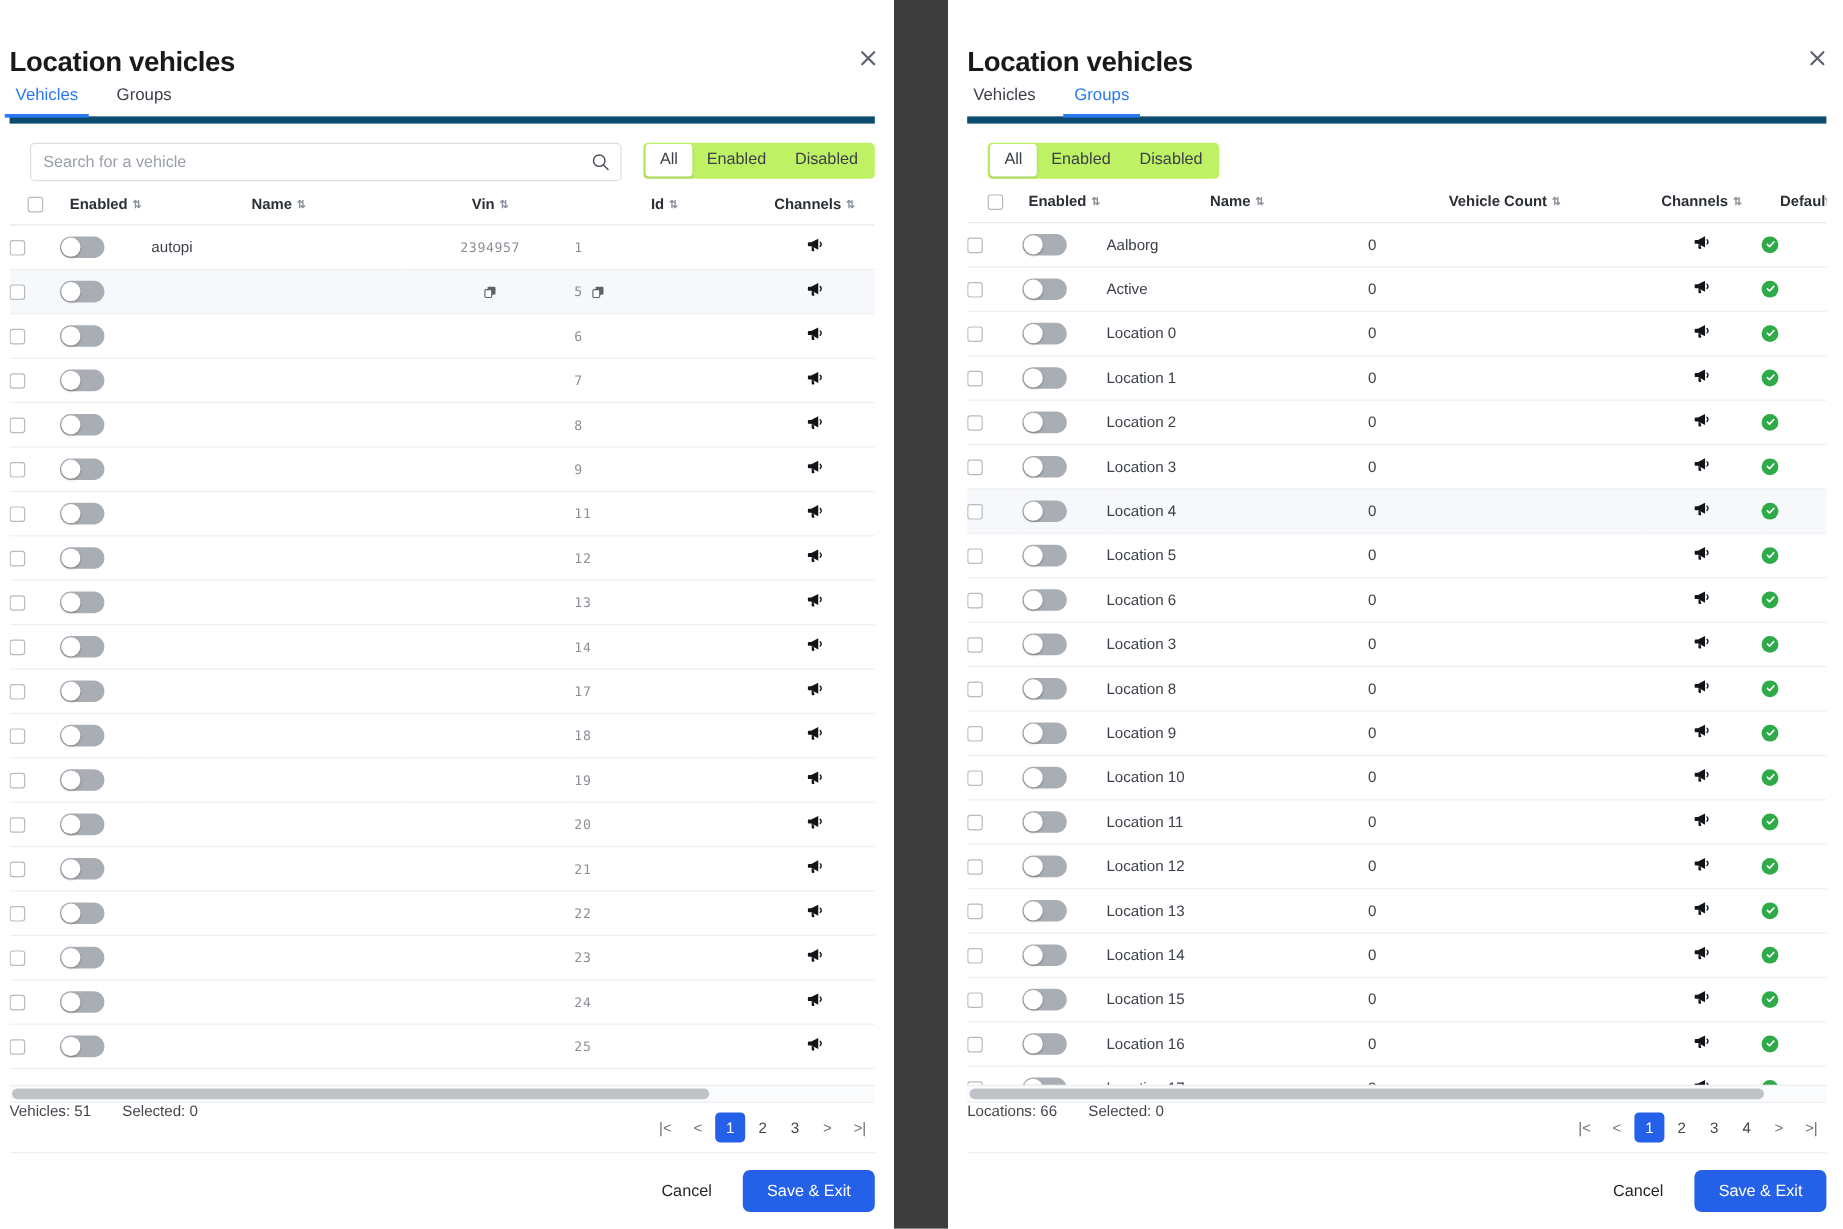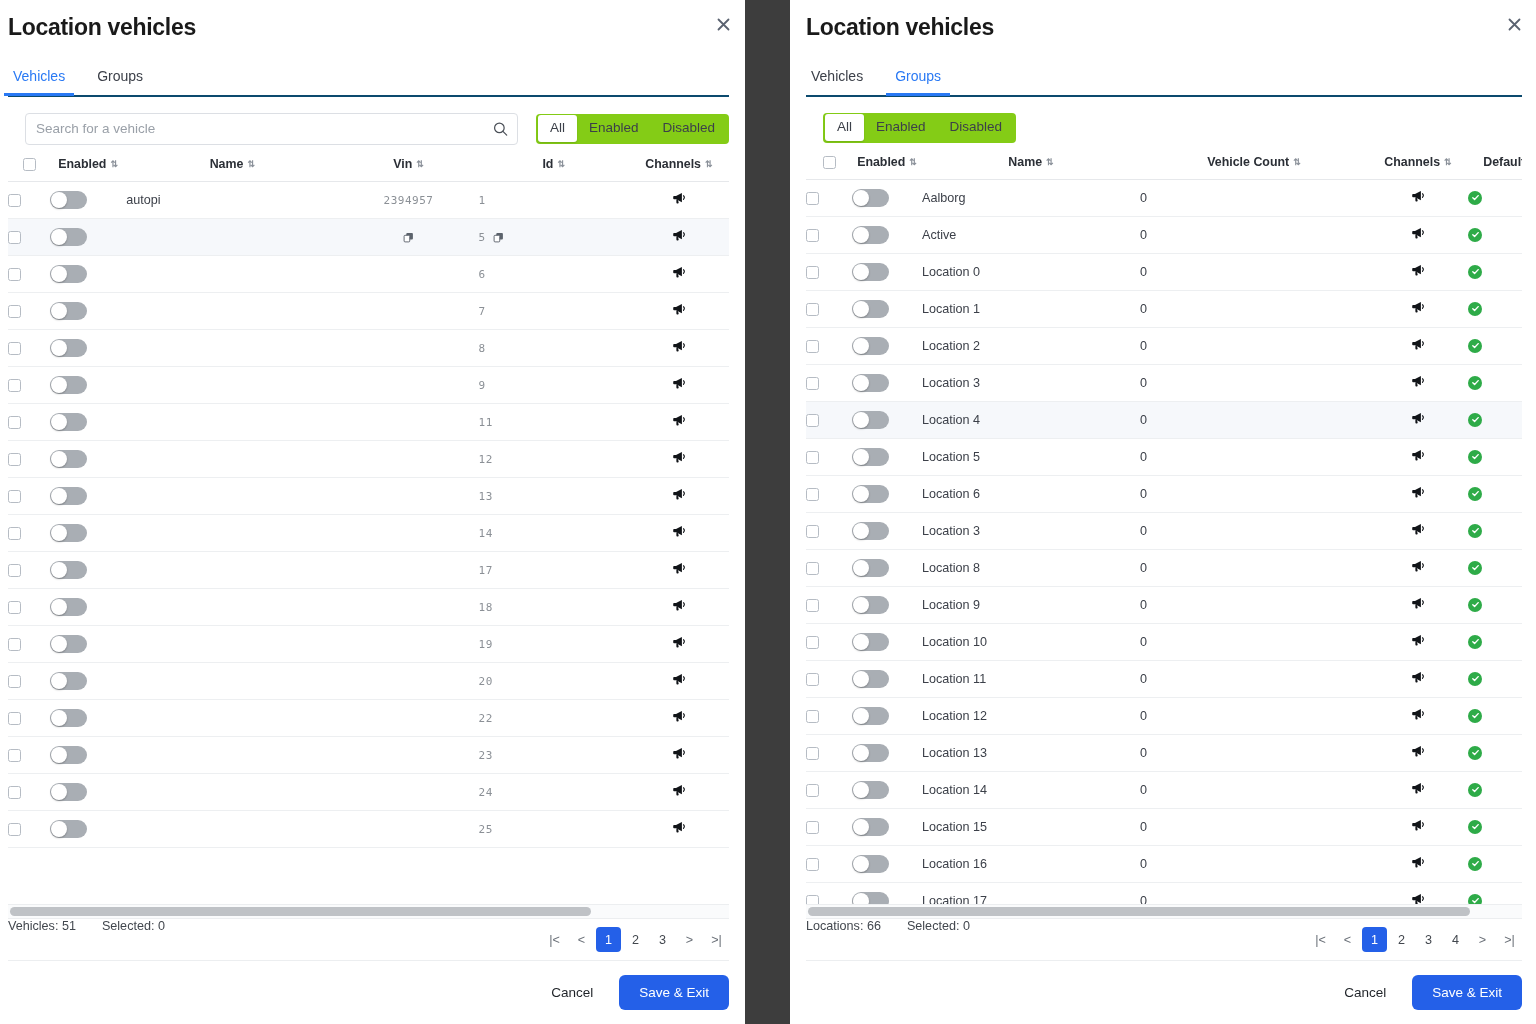--- a/index.html
+++ b/index.html
@@ -22,20 +22,21 @@
   }
   .panel-left  { width: 745px; }
   .divider     { width: 45px; background: #3d3d3d; height: 1024px; flex: 0 0 45px; }
   .panel-right { width: 746px; }
 
   
   .dlg-header {
     position: relative;
     padding: 14px 20px 0 0;
     flex: 0 0 auto;
+    margin-top: 24px;
   }
   .dlg-title {
     font-size: 23px;
     font-weight: bold;
     color: #1a1a1a;
     letter-spacing: -0.3px;
     line-height: 1.2;
   }
   .close-btn {
     position: absolute;
@@ -47,22 +48,21 @@
     color: #5a6270;
     font-size: 17px;
     line-height: 1;
   }
 
   
   .tabs {
     display: flex;
     align-items: flex-start;
     gap: 22px;
-    border-bottom: 2px solid #0c4a6e;
-    margin-top: 22px;
+    border-bottom: 6px solid #0c4a6e;
     flex: 0 0 auto;
   }
   .tab {
     font-size: 14px;
     color: #3c4049;
     padding: 4px 5px 11px 5px;
     cursor: pointer;
     position: relative;
     white-space: nowrap;
   }
@@ -71,21 +71,20 @@
     content: "";
     position: absolute;
     left: -4px; right: -4px; bottom: -1px;
     height: 3px;
     background: #2979f4;
   }
 
   
   .search-row {
     display: flex;
-    align-items: center;
     gap: 18px;
     margin-top: 16px;
     flex: 0 0 auto;
     padding-left: 17px;
   }
   .search-box {
     position: relative;
     flex: 1 1 auto;
     height: 32px;
     border: 1px solid #dcdfe4;
@@ -109,21 +108,21 @@
   .search-icon {
     position: absolute;
     right: 9px; top: 50%;
     transform: translateY(-50%);
     width: 15px; height: 15px;
     color: #4a4f57;
     display: flex; align-items: center; justify-content: center;
   }
   .seg {
     display: flex;
-    background: #84cc16;
+    background: #bef264;
     border-radius: 4px;
     padding: 2px;
     flex: 0 0 auto;
     height: 30px;
     align-items: center;
   }
   .seg-item {
     font-size: 13.5px;
     color: #3c4049;
     padding: 4px 12px;
@@ -579,20 +578,34 @@
                     <path d="M5.0 9.6 L5.0 13.2 A1 1 0 0 0 6.0 14.2 L6.9 14.2 A0.8 0.8 0 0 0 7.6 13.2 L6.9 10.5 Z" fill="currentColor"></path>
                     <path d="M13.1 5.4 A3.0 3.0 0 0 1 13.1 9.6" fill="none" stroke="currentColor" stroke-width="1.2" stroke-linecap="round"></path>
                   </svg>
                 </span></td>
             </tr>
             <tr>
               <td><span class="chk"></span></td>
               <td><span class="toggle"><span class="knob"></span></span></td>
               <td></td>
               <td class="cell-center"></td>
+              <td><span class="mono-num">21</span></td>
+              <td class="cell-center"><span class="megaphone">
+                  <svg width="14" height="14" viewBox="0 0 16 16" aria-hidden="true">
+                    <path d="M11.3 2.2 L4.6 5.6 L2.3 5.6 A0.9 0.9 0 0 0 1.4 6.5 L1.4 8.5 A0.9 0.9 0 0 0 2.3 9.4 L4.6 9.4 L11.3 12.8 Z" fill="currentColor"></path>
+                    <path d="M5.0 9.6 L5.0 13.2 A1 1 0 0 0 6.0 14.2 L6.9 14.2 A0.8 0.8 0 0 0 7.6 13.2 L6.9 10.5 Z" fill="currentColor"></path>
+                    <path d="M13.1 5.4 A3.0 3.0 0 0 1 13.1 9.6" fill="none" stroke="currentColor" stroke-width="1.2" stroke-linecap="round"></path>
+                  </svg>
+                </span></td>
+            </tr>
+            <tr>
+              <td><span class="chk"></span></td>
+              <td><span class="toggle"><span class="knob"></span></span></td>
+              <td></td>
+              <td class="cell-center"></td>
               <td><span class="mono-num">22</span></td>
               <td class="cell-center"><span class="megaphone">
                   <svg width="14" height="14" viewBox="0 0 16 16" aria-hidden="true">
                     <path d="M11.3 2.2 L4.6 5.6 L2.3 5.6 A0.9 0.9 0 0 0 1.4 6.5 L1.4 8.5 A0.9 0.9 0 0 0 2.3 9.4 L4.6 9.4 L11.3 12.8 Z" fill="currentColor"></path>
                     <path d="M5.0 9.6 L5.0 13.2 A1 1 0 0 0 6.0 14.2 L6.9 14.2 A0.8 0.8 0 0 0 7.6 13.2 L6.9 10.5 Z" fill="currentColor"></path>
                     <path d="M13.1 5.4 A3.0 3.0 0 0 1 13.1 9.6" fill="none" stroke="currentColor" stroke-width="1.2" stroke-linecap="round"></path>
                   </svg>
                 </span></td>
             </tr>
             <tr>

